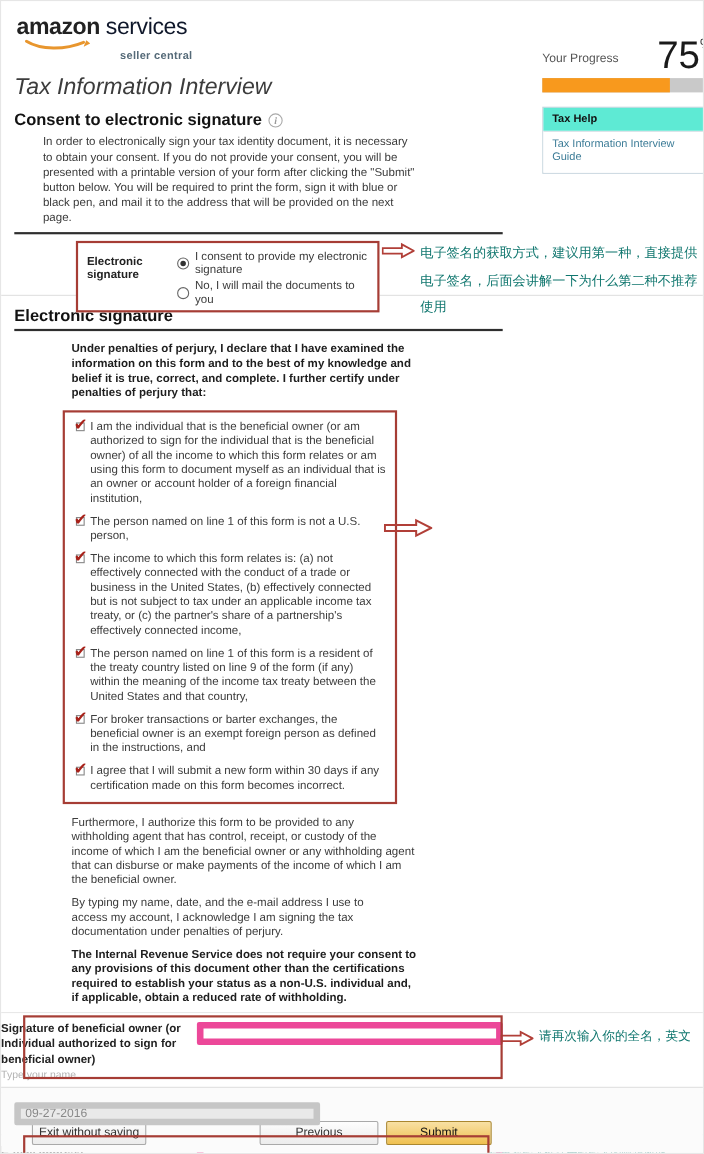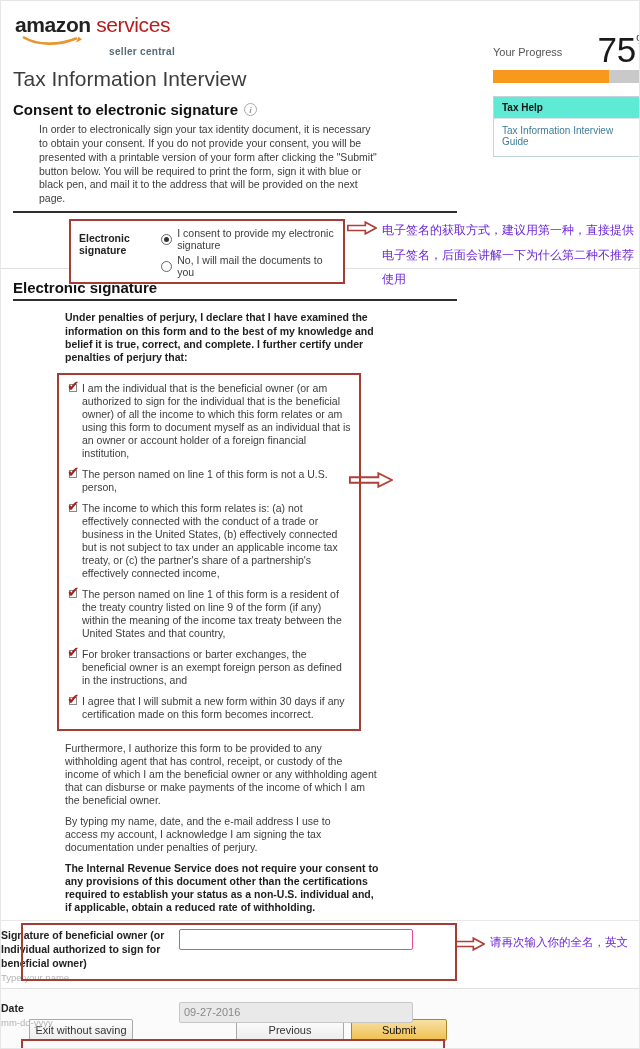--- a/index.html
+++ b/index.html
@@ -7,58 +7,58 @@
   .page {
     position: relative; width: 640px; height: 1049px; margin: 0 auto;
     background: #fff; border: 1px solid #e6e6e6; overflow: hidden;
     font-family: "Liberation Sans", "DejaVu Sans", sans-serif; color: #333;
   }
 
   
   .logo { position: absolute; top: 13px; left: 14px; width: 160px; }
   .logo-line { font-size: 21px; color: #222; letter-spacing: -0.4px; line-height: 1; }
   .logo-amazon { font-weight: bold; }
-  .logo-services { font-weight: normal; color: #b91c1c; }
+  .logo-services { font-weight: normal; color: #0f172a; }
   .smile { margin: 1px 0 0 6px; display:block; }
   .logo-sub { font-size: 10px; font-weight: bold; color: #556a78; text-align: right; margin-top: 0; letter-spacing: .3px; }
 
   
   .sidebar { position: absolute; top: 34px; left: 492px; width: 154px; }
   .progress-head { display: flex; justify-content: space-between; align-items: flex-end; }
   .progress-label { font-size: 11px; color: #555; padding-bottom: 7px; }
   .progress-value { font-size: 35px; color: #1a1a1a; line-height: .85; font-weight: 400; }
   .progress-unit { font-size: 12px; vertical-align: 18px; color:#1a1a1a; }
   .progress-bar { margin-top: 5px; height: 13px; background: #c9c9c9; }
   .progress-fill { height: 100%; background: #f8991d; }
   .taxhelp { margin-top: 13px; border: 1px solid #c3d3dc; }
   .taxhelp-head { background: #5eead4; padding: 5px 8px; font-size: 10px; font-weight: bold; color: #111; }
   .taxhelp-link { background: #fff; border-top: 1px solid #dbe4e9; padding: 6px 8px 9px; font-size: 10px; color: #3e7d98; cursor: pointer; }
 
   
-  .title { margin: 66px 0 0 12px; font-size: 21px; font-weight: 400; color: #3c3c3c; }
+  .title { margin: 66px 0 0 12px; font-size: 21px; font-weight: 400; color: #3c3c3c; font-style: italic; }
   .h2 { display: flex; align-items: center; gap: 6px; margin: 10px 0 0 12px; font-size: 15px; font-weight: bold; color: #121212; }
   .info-icon { width: 13px; height: 13px; border-radius: 50%; border: 1px solid #a9a9a9; color: #999;
     font: italic bold 9px "Liberation Serif", serif; display: inline-flex; align-items: center; justify-content: center; }
   .para { font-size: 10.5px; line-height: 1.24; color: #3c3c3c; }
   .intro { margin: 5px 0 0 38px; width: 338px; line-height: 1.32; }
   .hr-dark { border: none; border-top: 2px solid #2e2e2e; width: 444px; margin: 5px 0 0 12px; }
   .hr-dark2 { border: none; border-top: 2px solid #2e2e2e; width: 444px; margin: 3px 0 0 12px; }
   .hr-light { border: none; border-top: 1px solid #e0e0e0; width: 100%; margin: 2px 0 0 0; }
 
   
   .consent-row { position: relative; height: 50px; margin-top: 3px; }
   .consent-box { position: absolute; left: 68px; top: 3px; width: 276px; border: 2px solid #a63d35; padding: 4px 4px 4px 8px; display: flex; gap: 9px; background:#fff; }
   .consent-lbl { width: 90px; font-size: 10.5px; font-weight: bold; color:#222; padding-top: 7px; }
   .radio-group { display: flex; flex-direction: column; gap: 3px; padding-top: 2px; }
   .radio-opt { display: flex; align-items: center; font-size: 10.5px; color: #3c3c3c; cursor: pointer; }
   .radio { width: 11px; height: 11px; border: 1px solid #666; border-radius: 50%; margin-right: 5px; position: relative; background: #fff; flex: none; }
   .radio.on::after { content: ""; position: absolute; left: 2px; top: 2px; right: 2px; bottom: 2px; border-radius: 50%; background: #333; }
 
   
-  .annot { position: absolute; display: flex; align-items: flex-start; color: #6d28d9; }
+  .annot { position: absolute; display: flex; align-items: flex-start; color: #0f766e; }
   .annot .txt { font-size: 12px; line-height: 2.05; }
   .annot svg { flex: none; margin-top: 2px; }
   .consent-row .annot { left: 346px; top: 2px; width: 292px; gap: 5px; }
   .cert-wrap .annot { left: 348px; top: 96px; width: 290px; gap: 6px; }
   .sig-row .annot    { left: 454px; top: 13px; white-space: nowrap; gap: 5px; }
   .sig-row .annot .txt { font-size: 11.5px; line-height: 1.4; }
   .email-row .annot  { left: 444px; top: 10px; white-space: nowrap; gap: 5px; }
   .email-row .annot .txt { font-size: 10px; line-height: 1.6; }
 
   
@@ -72,21 +72,21 @@
   .irs { margin: 8px 0 0 64px; width: 316px; font-weight: bold; color: #1e1e1e; }
   .typing { margin: 8px 0 0 64px; width: 300px; }
 
   
   .form-area { margin-top: 6px; }
   .frow { position: relative; display: flex; padding: 8px 0; border-top: 1px solid #e8e8e8; }
   .lblcell { width: 166px; text-align: left; flex: none; }
   .lblcell .lbl { font-size: 10.5px; font-weight: bold; color: #222; line-height: 1.3; }
   .lblcell .hint { font-size: 9.5px; color: #b3b3b3; margin-top: 2px; line-height: 1.3; }
   .ctl { margin-left: 12px; }
-  input.txt { width: 234px; height: 21px; border: 1px solid #ec4899; border-radius: 2px; font-size: 11px; padding: 0 4px; background: #fff; }
+  input.txt { width: 278px; height: 21px; border: 6px solid #ec4899; border-radius: 2px; font-size: 11px; padding: 0 4px; background: #fff; }
   input.txt:disabled { background: #e9e9e9; border-color: #c6c6c6; color: #888; }
   .date-row { background: none; }
   .date-band { position: absolute; left: 24px; top: 4px; width: 432px; bottom: 4px; background: #f3f3f3; z-index: 0; }
   .date-row .lblcell, .date-row .ctl { position: relative; z-index: 1; }
   .red-frame { position: absolute; border: 2px solid #a63d35; pointer-events: none; z-index: 2; }
   .sig-row { min-height: 64px; }
   .sig-row .red-frame { left: 20px; top: 2px; width: 436px; height: 58px; }
   .sig-hint-shift { margin-right: -18px; }
   .email-row .red-frame { left: 20px; top: 0; width: 424px; height: 38px; }
 
@@ -216,24 +216,20 @@
       <div class="annot">
         <svg width="30" height="16" viewBox="0 0 36 16">
             <path d="M1 5 H22 V1 L35 8 L22 15 V11 H1 Z" fill="none" stroke="#b13f38" stroke-width="2"></path>
           </svg>
         <div class="txt">请再次输入你的全名，英文</div>
       </div>
     </div>
 
     <div class="frow date-row">
       <div class="date-band"></div>
-      <div class="lblcell">
-        <div class="lbl">Date</div>
-        <div class="hint">mm-dd-yyyy</div>
-      </div>
       <div class="ctl">
         <input class="txt" type="text" disabled="" value="09-27-2016" style="">
       </div>
     </div>
 
     <div class="frow email-row">
       <div class="lblcell">
         <div class="lbl">E-mail address</div>
 
       </div>

